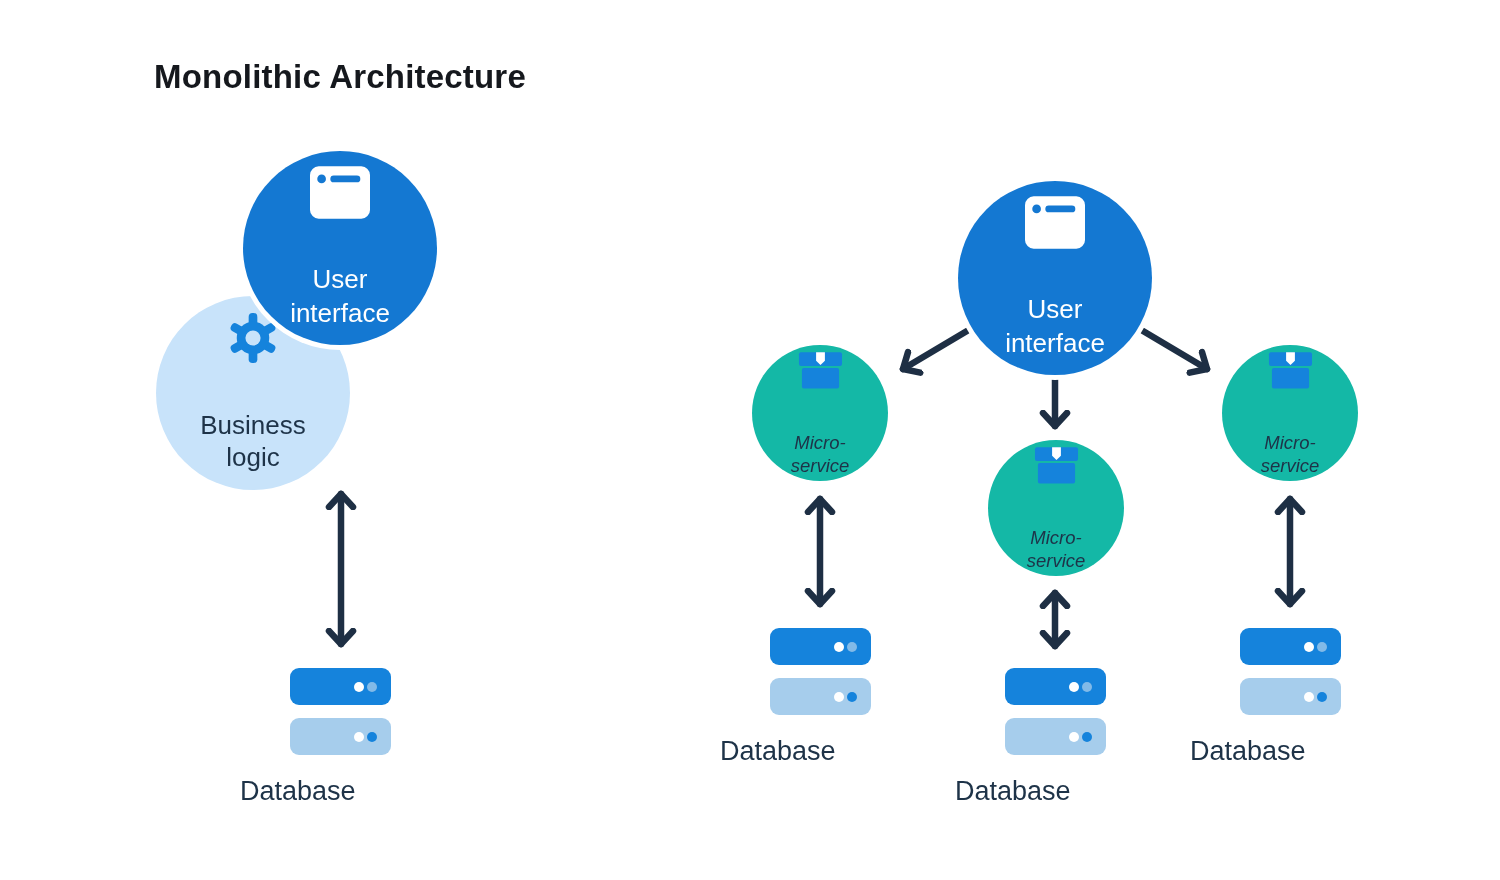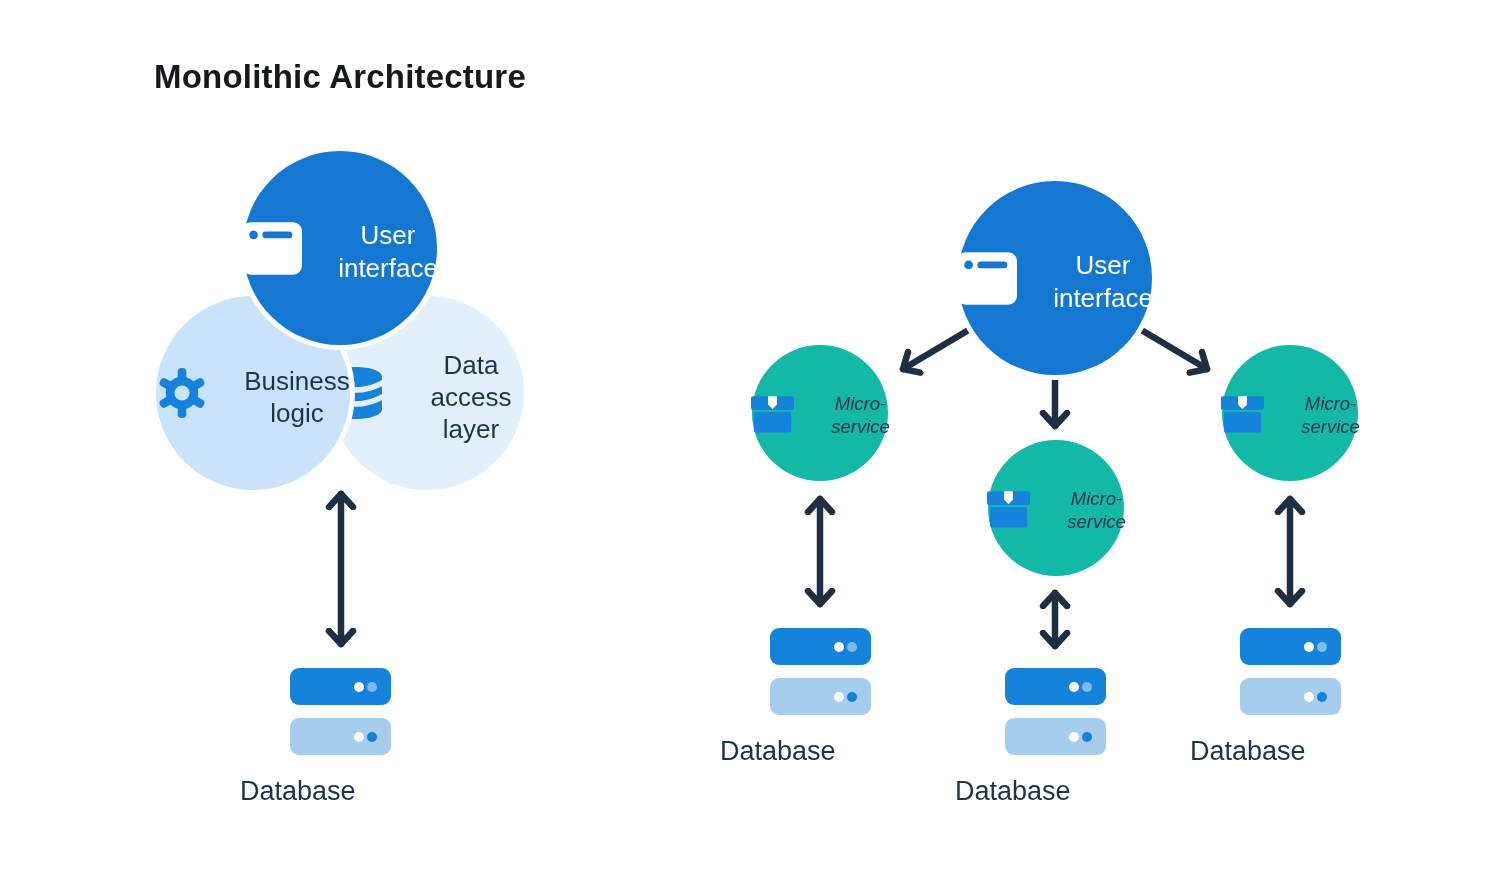--- a/index.html
+++ b/index.html
@@ -6,21 +6,21 @@
   #canvas{
     position:relative;width:1500px;height:880px;background:#ffffff;overflow:hidden;
     font-family:"Liberation Sans","DejaVu Sans",sans-serif;
   }
   .title{
     position:absolute;text-align:center;font-size:33px;font-weight:700;color:#15181d;
     letter-spacing:.2px;
   }
   
   .circle{
-    position:absolute;border-radius:50%;display:flex;flex-direction:row;
+    position:absolute;border-radius:50%;display:flex;flex-direction:column;
     align-items:center;justify-content:center;text-align:center;
     box-shadow:0 0 0 5px #ffffff;
     gap:36px;
   }
   .circle-ui{background:#1478d2;z-index:3;}
   .circle-business{background:#c8e3fa;z-index:2;}
   .circle-data{background:#e3f0fc;z-index:1;}
   .circle-micro{background:#14b8a6;z-index:2;font-style:italic;}
   .circle .icon{flex:0 0 auto;display:block;}
   .label-white{color:#ffffff;font-size:26px;line-height:1.27;margin-top:8px;width:140px;}
@@ -63,35 +63,20 @@
     <line x1="1055" y1="378" x2="1055" y2="426" stroke="#1e2f44" stroke-width="6.5" stroke-linecap="round" marker-end="url(#chev)"></line>
     <line x1="1138" y1="328" x2="1207" y2="369" stroke="#1e2f44" stroke-width="6.5" stroke-linecap="round" marker-end="url(#chev)"></line>
 
     <line x1="820" y1="499" x2="820" y2="604" stroke="#1e2f44" stroke-width="6.5" stroke-linecap="round" marker-start="url(#chev)" marker-end="url(#chev)"></line>
     <line x1="1055" y1="593" x2="1055" y2="646" stroke="#1e2f44" stroke-width="6.5" stroke-linecap="round" marker-start="url(#chev)" marker-end="url(#chev)"></line>
     <line x1="1290" y1="499" x2="1290" y2="604" stroke="#1e2f44" stroke-width="6.5" stroke-linecap="round" marker-start="url(#chev)" marker-end="url(#chev)"></line>
   </svg>
 
   <div class="title" style="left:40px;top:58px;width:600px;">Monolithic Architecture</div>
 
-  <div class="circle circle-data" style="left:330px;top:296px;width:194px;height:194px;">
-    <svg class="icon" width="52" height="54" viewBox="0 0 52 54">
-      <defs>
-          <clipPath id="cylclip">
-        <path d="M0,11 C0,5 11.6,1 26,1 C40.4,1 52,5 52,11 L52,43 C52,49 40.4,53 26,53 C11.6,53 0,49 0,43 Z"></path>
-      </clipPath>
-        </defs>
-      <path d="M0,11 C0,5 11.6,1 26,1 C40.4,1 52,5 52,11 L52,43 C52,49 40.4,53 26,53 C11.6,53 0,49 0,43 Z" fill="#1583dc"></path>
-      <g clip-path="url(#cylclip)">
-        <path d="M-2,16 Q26,32 54,16" fill="none" stroke="#e3f0fc" stroke-width="5.5"></path>
-        <path d="M-2,30 Q26,46 54,30" fill="none" stroke="#e3f0fc" stroke-width="5.5"></path>
-      </g>
-    </svg>
-    <div class="label-dark wide">Data access layer</div>
-  </div>
 
   <div class="circle circle-business" style="left:156px;top:296px;width:194px;height:194px;">
     <svg class="icon" width="52" height="52" viewBox="0 0 48 48">
       <g fill="#1583dc">
         <rect x="20" y="1" width="8" height="14" rx="3.5"></rect>
         <rect x="20" y="33" width="8" height="14" rx="3.5"></rect>
         <g transform="rotate(60 24 24)">
           <rect x="20" y="1" width="8" height="14" rx="3.5"></rect>
           <rect x="20" y="33" width="8" height="14" rx="3.5"></rect>
         </g>

